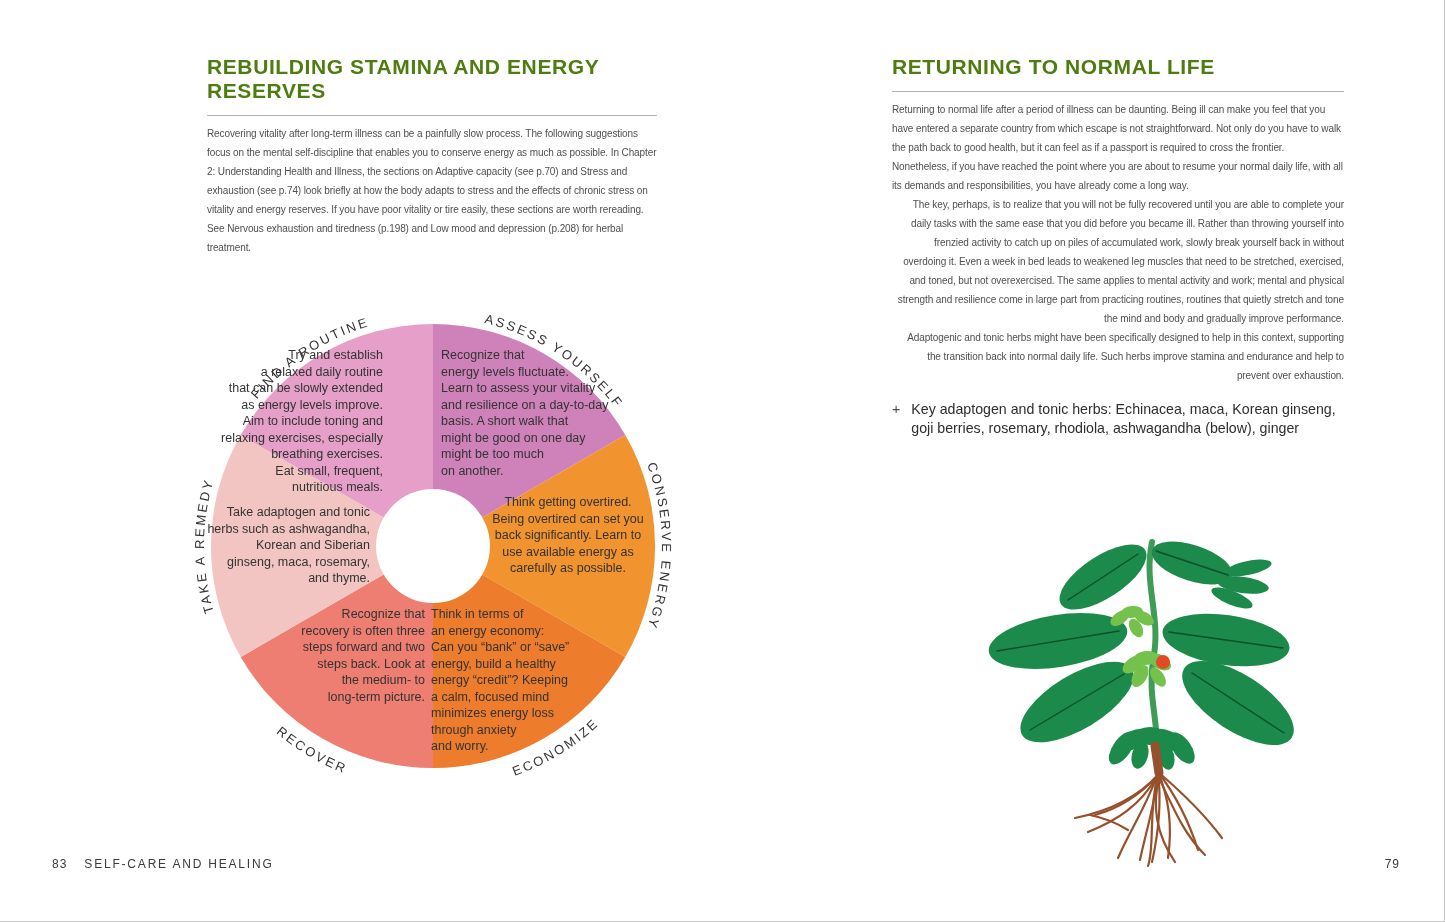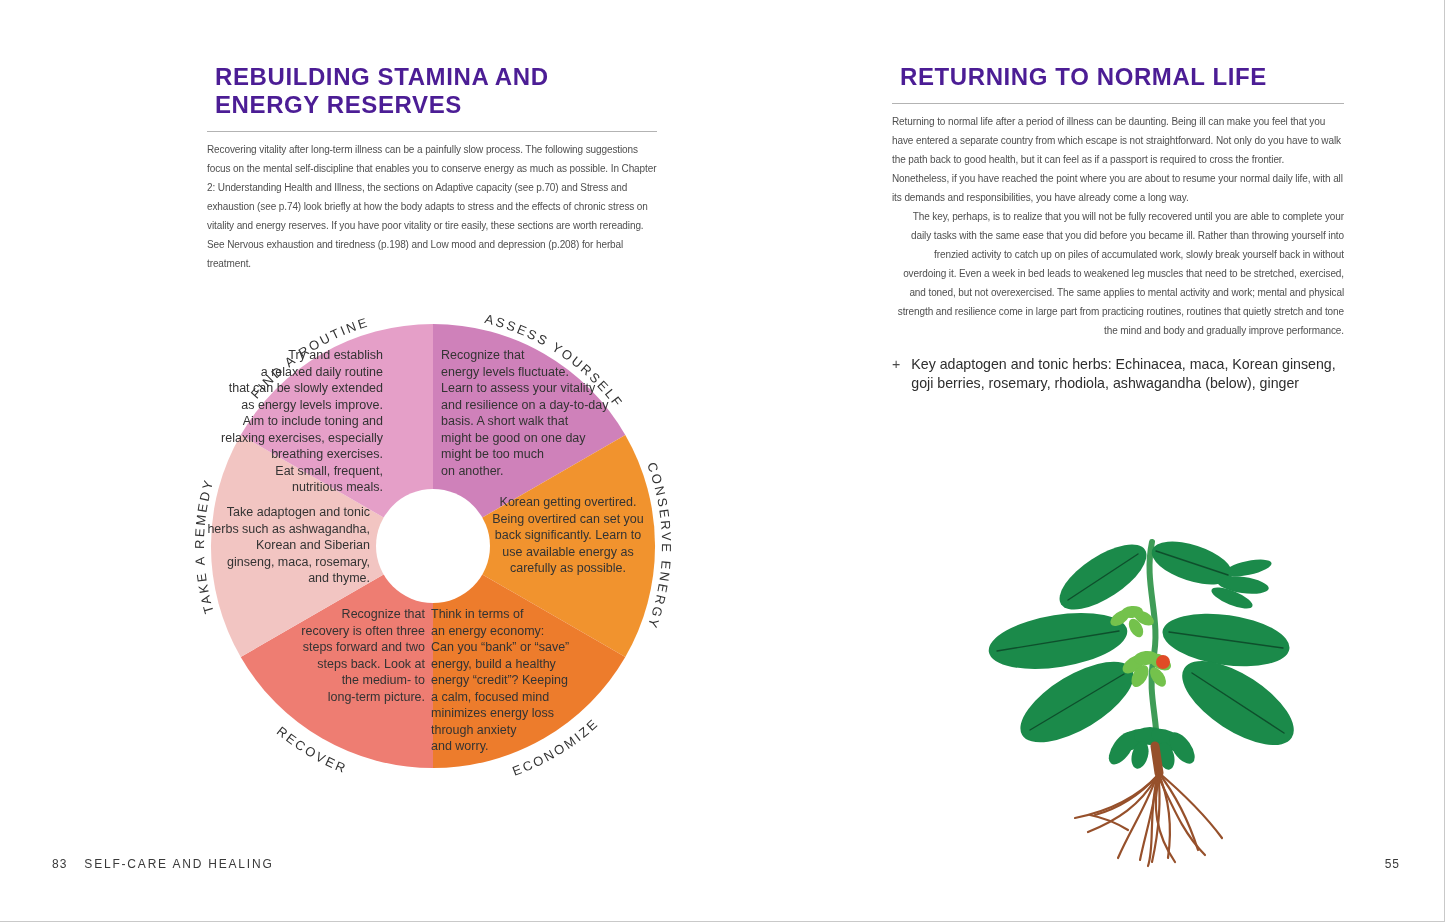--- a/index.html
+++ b/index.html
@@ -9,25 +9,25 @@
     background:#ffffff;
     overflow:hidden;
     border-right:1px solid #c9c9c9;
     border-bottom:1px solid #c9c9c9;
     box-sizing:border-box;
     font-family:"Liberation Sans", sans-serif;
   }
   .layer-svg{position:absolute;left:0;top:0;z-index:1;}
   .col{position:absolute;z-index:2;}
   h1.page-heading{
-    margin:8px;
-    font-size:24px;
+    margin:0;
+    font-size:21px;
     font-weight:700;
     letter-spacing:0.6px;
-    color:#4c1d95;
+    color:#4d7c0f;
   }
   hr.rule{
     border:none;border-top:1px solid #b3b3b3;
     margin:12px 0 0 0;
   }
   .body-copy{
     margin:8px 0 0 0;
     font-size:10px;
     line-height:19px;
     color:#4f4f4f;
@@ -192,21 +192,21 @@
 Eat small, frequent,
 nutritious meals.</div>
   <div class="seg-text" style="left:441px; top:347px;">Recognize that
 energy levels fluctuate.
 Learn to assess your vitality
 and resilience on a day-to-day
 basis. A short walk that
 might be good on one day
 might be too much
 on another.</div>
-  <div class="seg-text center" style="left:476px; top:494px; width:184px;">Korean getting overtired.
+  <div class="seg-text center" style="left:476px; top:494px; width:184px;">Think getting overtired.
 Being overtired can set you
 back significantly. Learn to
 use available energy as
 carefully as possible.</div>
   <div class="seg-text right" style="right:1074px; top:504px;">Take adaptogen and tonic
 herbs such as ashwagandha,
 Korean and Siberian
 ginseng, maca, rosemary,
 and thyme.</div>
   <div class="seg-text right" style="right:1019px; top:606px;">Recognize that
@@ -224,27 +224,28 @@
 minimizes energy loss
 through anxiety
 and worry.</div>
 
   <section class="col" style="left:892px; top:55px; width:452px;">
     <h1 class="page-heading">RETURNING TO NORMAL LIFE</h1>
     <hr class="rule">
     <div class="body-copy">
       <p>Returning to normal life after a period of illness can be daunting. Being ill can make you feel that you have entered a separate country from which escape is not straightforward. Not only do you have to walk the path back to good health, but it can feel as if a passport is required to cross the frontier. Nonetheless, if you have reached the point where you are about to resume your normal daily life, with all its demands and responsibilities, you have already come a long way.</p>
       <p class="indent">The key, perhaps, is to realize that you will not be fully recovered until you are able to complete your daily tasks with the same ease that you did before you became ill. Rather than throwing yourself into frenzied activity to catch up on piles of accumulated work, slowly break yourself back in without overdoing it. Even a week in bed leads to weakened leg muscles that need to be stretched, exercised, and toned, but not overexercised. The same applies to mental activity and work; mental and physical strength and resilience come in large part from practicing routines, routines that quietly stretch and tone the mind and body and gradually improve performance.</p>
+      <p class="indent">Adaptogenic and tonic herbs might have been specifically designed to help in this context, supporting the transition back into normal daily life. Such herbs improve stamina and endurance and help to prevent over exhaustion.</p>
     </div>
     <div class="key-note">
       <span class="marker">+</span>
       <span>Key adaptogen and tonic herbs: Echinacea, maca, Korean ginseng, goji berries, rosemary, rhodiola, ashwagandha (below), ginger</span>
     </div>
   </section>
 
   <div class="footer" style="left:52px; top:857px;">
     <span>83</span><span class="section">SELF-CARE AND HEALING</span>
   </div>
   <div class="footer right-page" style="left:1350px; top:857px;">
-    <span>55</span>
+    <span>79</span>
   </div>
 
 </div>
 
 </body></html>

